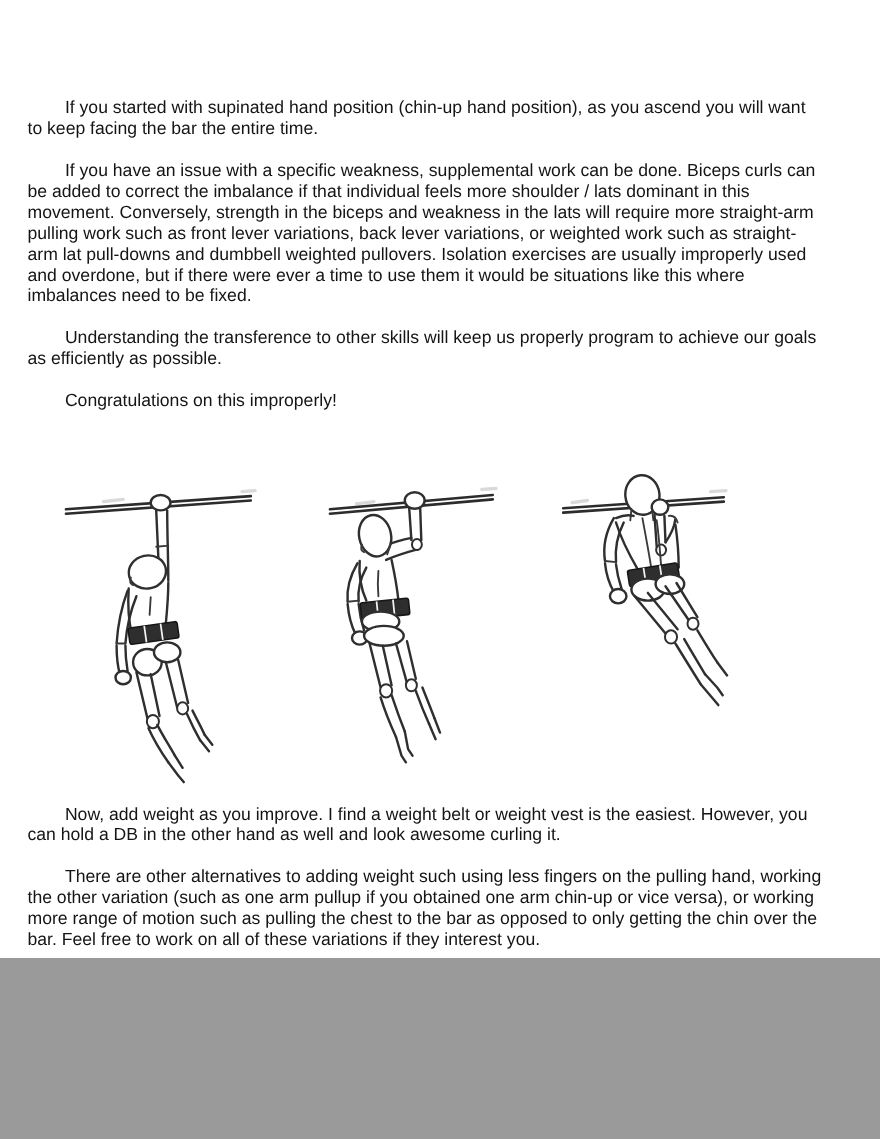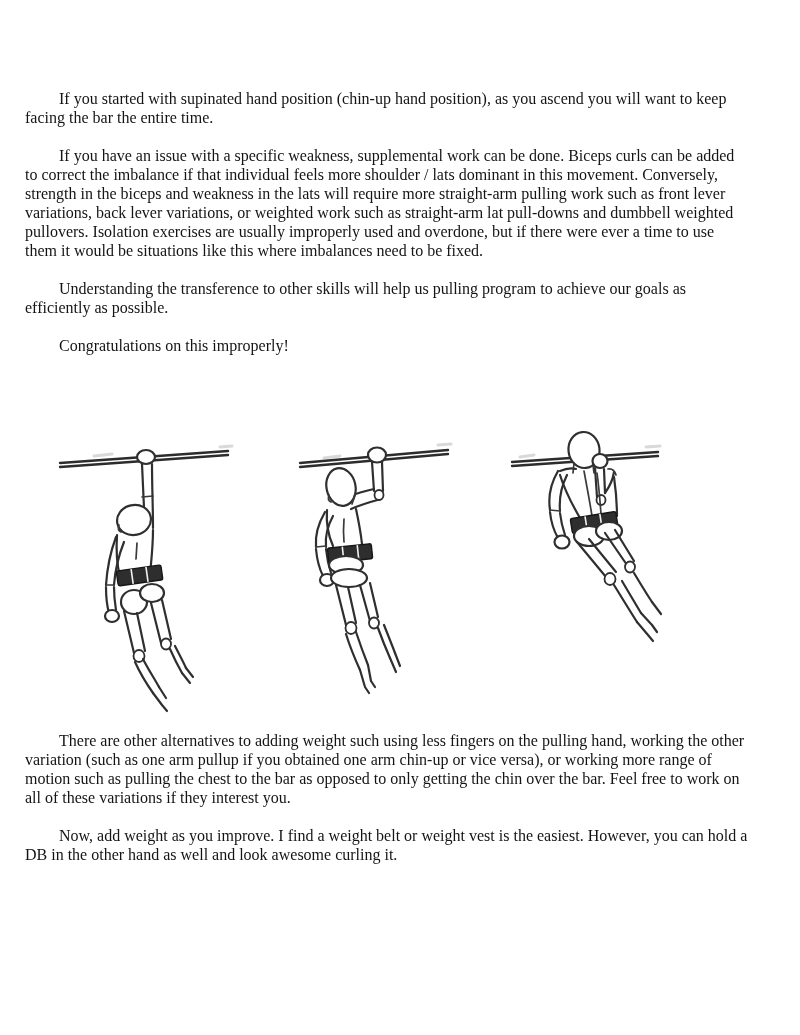--- a/index.html
+++ b/index.html
@@ -1,21 +1,21 @@
 <!DOCTYPE html>
 <html><head>
 <meta charset="utf-8">
 <style>
   html,body { margin:0; padding:0; background:#9a9a9a; }
   .page {
     position:relative;
-    width:800px; height:1035px;
+    width:800px; height:871px;
     margin:0 auto;
     background:#ffffff;
-    font-family:Liberation Serif, serif;
+    font-family:Liberation Sans, sans-serif;
     color:#141414;
     overflow:hidden;
   }
   .textblock { position:absolute; left:25px; width:725px; font-size:16px; line-height:19px; }
   #text-top    { top:89px; }
   #text-bottom { top:731px; }
   .textblock p { margin:0 0 19px 0; text-indent:34px; }
   .figure-block { position:absolute; left:24px; top:425px; width:752px; height:300px; }
   .figure-block svg { display:block; width:752px; height:300px; }
   .ink   { stroke:#2f2f2f; fill:none; stroke-width:2.2; stroke-linecap:round; stroke-linejoin:round; }
@@ -28,21 +28,21 @@
   .smudge { stroke:#d9d9d9; stroke-width:3; fill:none; stroke-linecap:round; }
 </style>
 </head>
 <body>
 
 <div class="page">
 
   <div class="textblock" id="text-top">
     <p>If you started with supinated hand position (chin-up hand position), as you ascend you will want to keep facing the bar the entire time.</p>
     <p>If you have an issue with a specific weakness, supplemental work can be done. Biceps curls can be added to correct the imbalance if that individual feels more shoulder / lats dominant in this movement. Conversely, strength in the biceps and weakness in the lats will require more straight-arm pulling work such as front lever variations, back lever variations, or weighted work such as straight-arm lat pull-downs and dumbbell weighted pullovers. Isolation exercises are usually improperly used and overdone, but if there were ever a time to use them it would be situations like this where imbalances need to be fixed.</p>
-    <p>Understanding the transference to other skills will help us pulling program to achieve our goals as efficiently as possible.</p>
+    <p>Understanding the transference to other skills will keep us properly program to achieve our goals as efficiently as possible.</p>
     <p>Congratulations on this improperly!</p>
   </div>
 
   <div class="figure-block">
     <svg viewBox="0 0 752 300" role="img" aria-label="Hand-drawn three-stage sequence of a weighted one-arm chin-up on a straight bar: dead hang with arm fully extended, mid pull with elbow bent, and finish with the head above the bar; each sketched athlete wears a dark weight belt">
 
       <g>
         <path class="smudge" d="M70,31 L88,29 M196,22 L208,21"></path>
         <g>
           <path class="bar" d="M36,38 L204,26"></path>
@@ -188,17 +188,17 @@
           <path class="ink" d="M598,156 C605,168 611,178 617,188"></path>
           <path class="ink" d="M613,197 L624,210 M617,188 L628,200 M624,210 L629,216 M628,200 L633,207"></path>
           <path class="ink" d="M610,148 C616,158 622,168 628,177"></path>
           <path class="ink" d="M628,177 L637,189"></path>
         </g>
       </g>
     </svg>
   </div>
 
   <div class="textblock" id="text-bottom">
+    <p>Now, add weight as you improve. I find a weight belt or weight vest is the easiest. However, you can hold a DB in the other hand as well and look awesome curling it.</p>
     <p>There are other alternatives to adding weight such using less fingers on the pulling hand, working the other variation (such as one arm pullup if you obtained one arm chin-up or vice versa), or working more range of motion such as pulling the chest to the bar as opposed to only getting the chin over the bar. Feel free to work on all of these variations if they interest you.</p>
-    <p>Now, add weight as you improve. I find a weight belt or weight vest is the easiest. However, you can hold a DB in the other hand as well and look awesome curling it.</p>
   </div>
 
 </div>
 
 </body></html>

